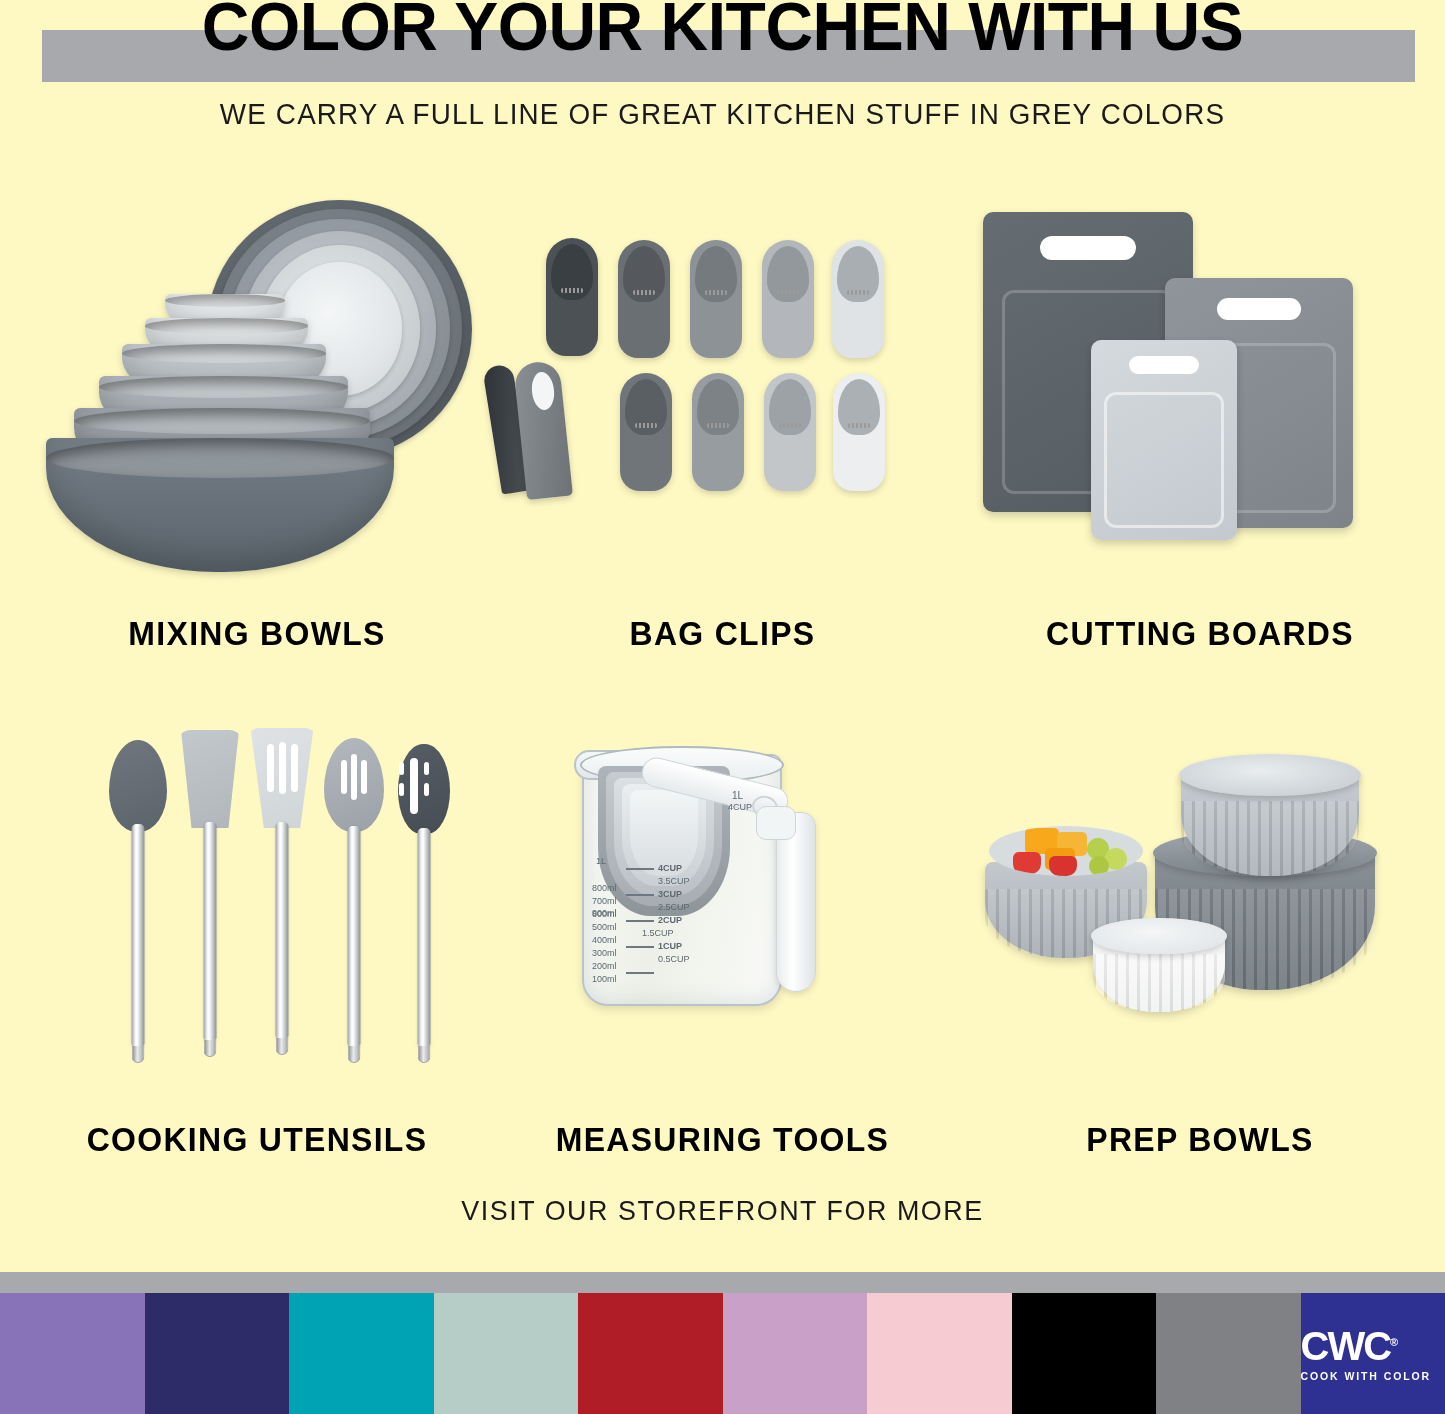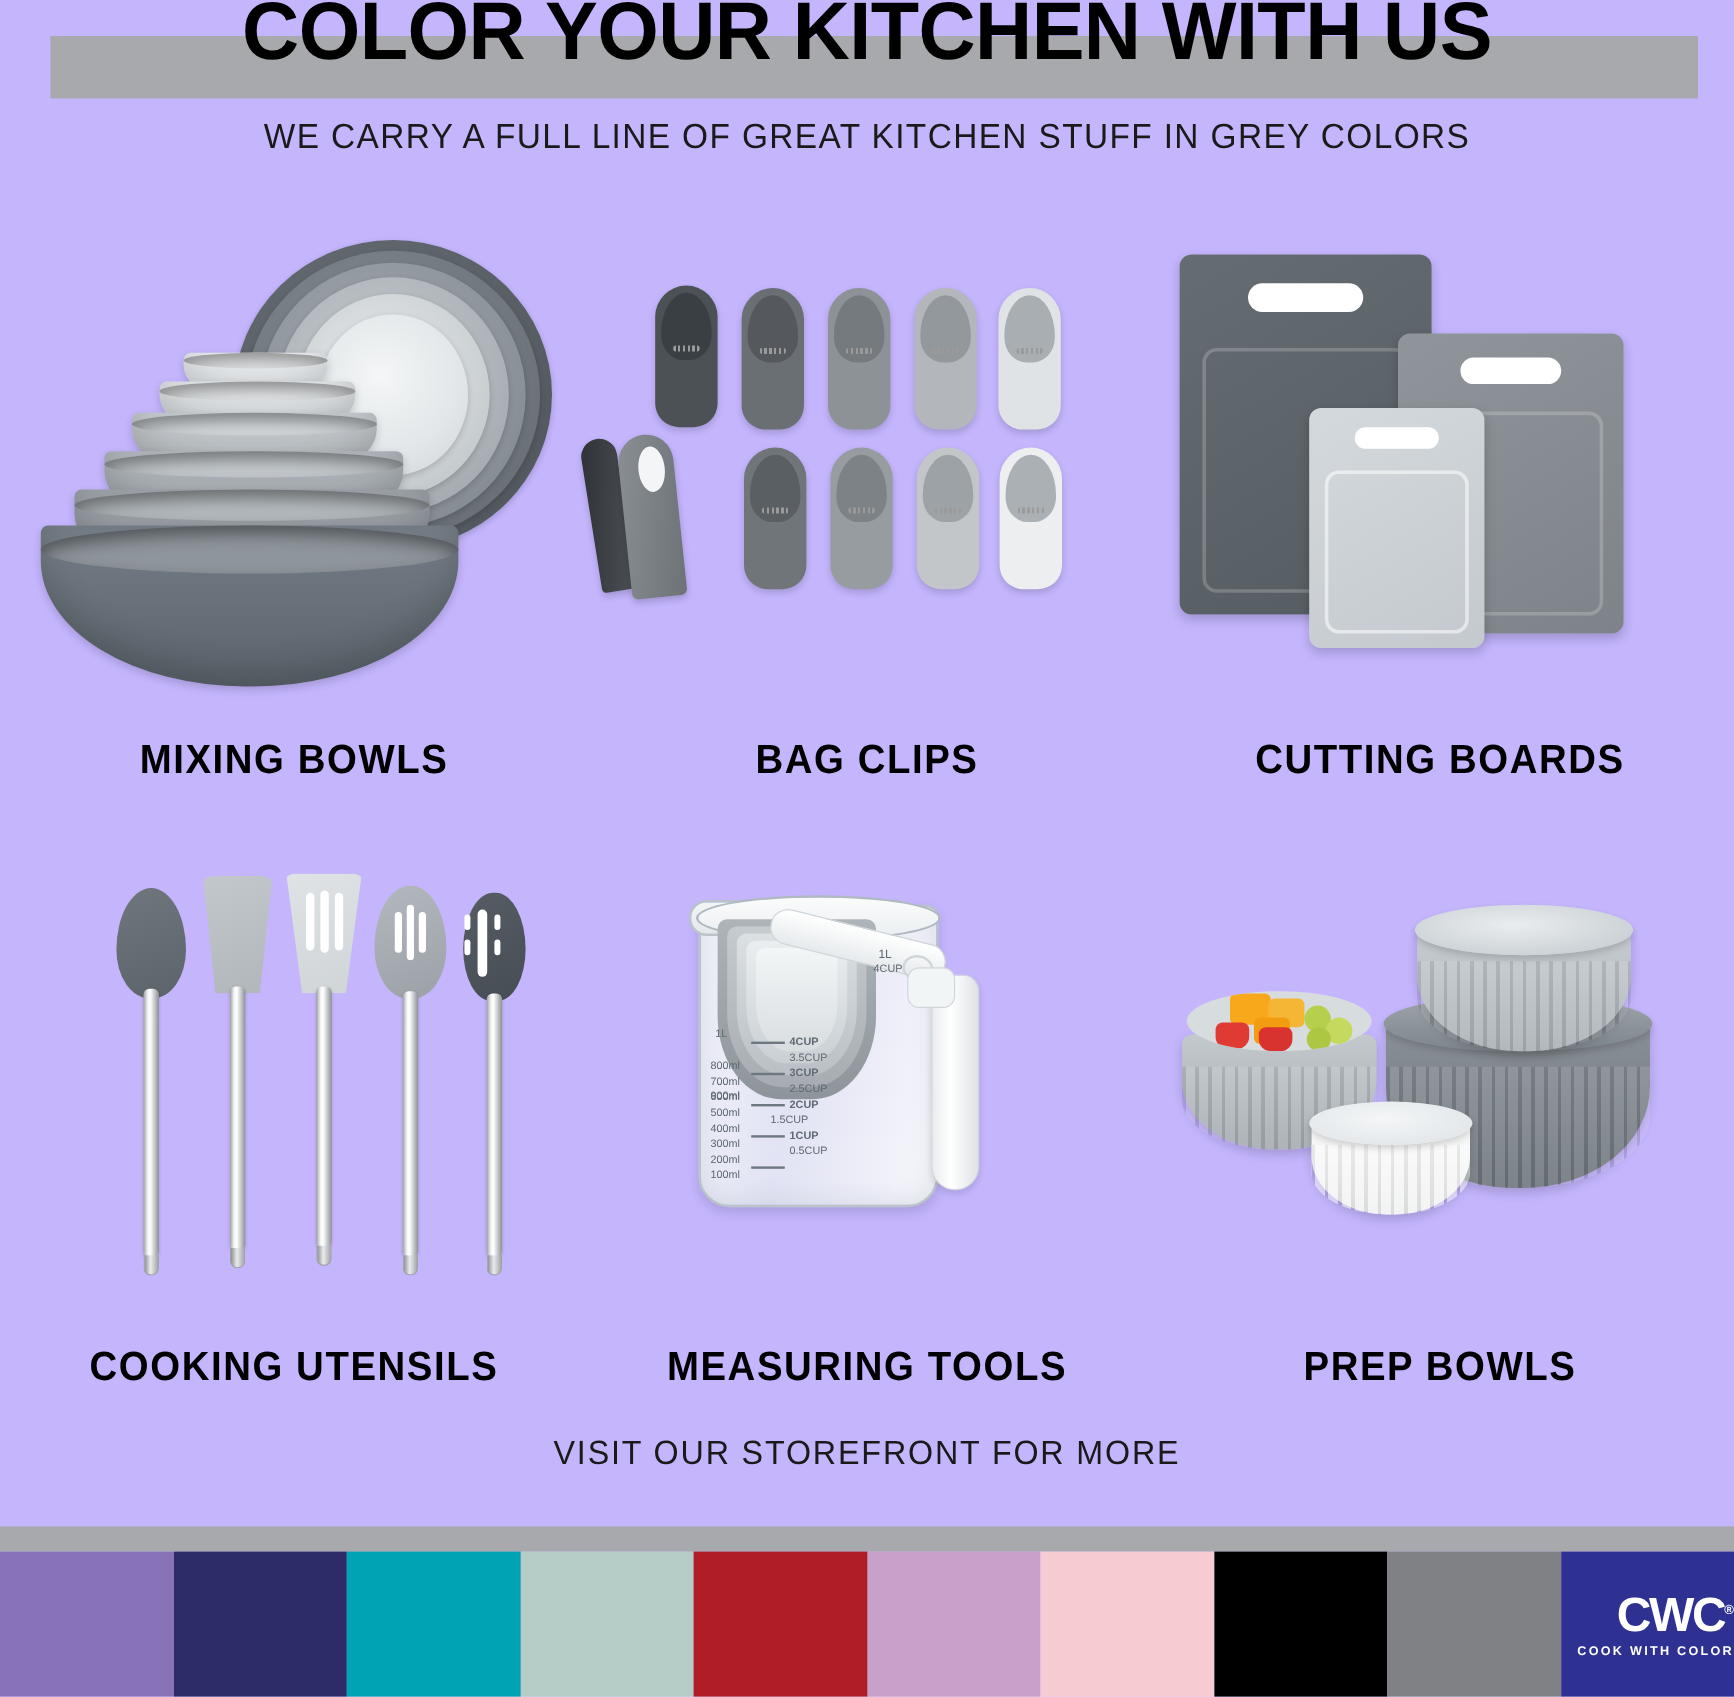--- a/index.html
+++ b/index.html
@@ -2,21 +2,21 @@
 <html><head>
 <meta charset="utf-8">
 <style>
   * { box-sizing: border-box; margin: 0; padding: 0; }
   html, body {
     width: 1445px; height: 1414px;
     background: #ffffff;
     font-family: "Liberation Sans", sans-serif;
     overflow: hidden;
   }
-  #page { position: relative; width: 1445px; height: 1414px; background: #c4b5fd; }
+  #page { position: relative; width: 1445px; height: 1414px; background: #fef9c3; }
 
   
   .header { position: absolute; left: 0; top: 0; width: 1445px; height: 150px; }
   .title-band {
     position: absolute; left: 42px; top: 30px;
     width: 1373px; height: 52px;
     background: #a7a9ac;
   }
   .main-title {
     position: absolute; left: 0; top: -8px; width: 1445px;
@@ -57,21 +57,21 @@
     white-space: nowrap;
   }
 
   .r1 { top: 30px; height: 400px; }
   .r1 .cell-art { height: 390px; }
   .r1 .cell-label { top: 424px; }
   .r2 { top: 560px; height: 400px; }
   .r2 .cell-art { height: 370px; }
   .r2 .cell-label { top: 400px; }
 
-  .c1 { left: 10px; width: 470px; }
+  .c1 { left: 22px; width: 470px; }
   .c2 { left: 480px; width: 485px; }
   .c3 { left: 965px; width: 470px; }
 
   
   .sh { position: absolute; }
 
   
   .lidstack { position: absolute; left: 185px; top: 10px; width: 265px; height: 310px; }
   .lid {
     position: absolute; border-radius: 50%;
@@ -192,21 +192,21 @@
     position: absolute; left: 0; top: 1195px; width: 1445px;
     text-align: center;
     font-size: 28px; font-weight: 300; letter-spacing: 1.6px; color: #1a1a1a;
     white-space: nowrap; transform: scaleX(0.96);
   }
   .grey-bar { position: absolute; left: 0; top: 1272px; width: 1445px; height: 21px; background: #a7a9ac; }
   .swatches { position: absolute; left: 0; top: 1293px; width: 1445px; height: 121px; display: flex; }
   .swatch { flex: 1 1 0; height: 121px; position: relative; }
   .logo-wrap {
     position: absolute; left: 0; top: 0; width: 100%; height: 100%;
-    display: flex; flex-direction: column; align-items: flex-end; justify-content: center;
+    display: flex; flex-direction: column; align-items: flex-start; justify-content: center;
     gap: 4px;
   }
   .logo-mark {
     font-size: 40px; font-weight: 700; color: #fff; letter-spacing: -2px;
     line-height: 1; position: relative; font-family: "Liberation Sans", sans-serif;
   }
   .logo-reg { font-size: 11px; vertical-align: super; letter-spacing: 0; }
   .logo-tag { font-size: 10.5px; font-weight: 700; color: #fff; letter-spacing: 1.9px; }
 </style>
 </head>

